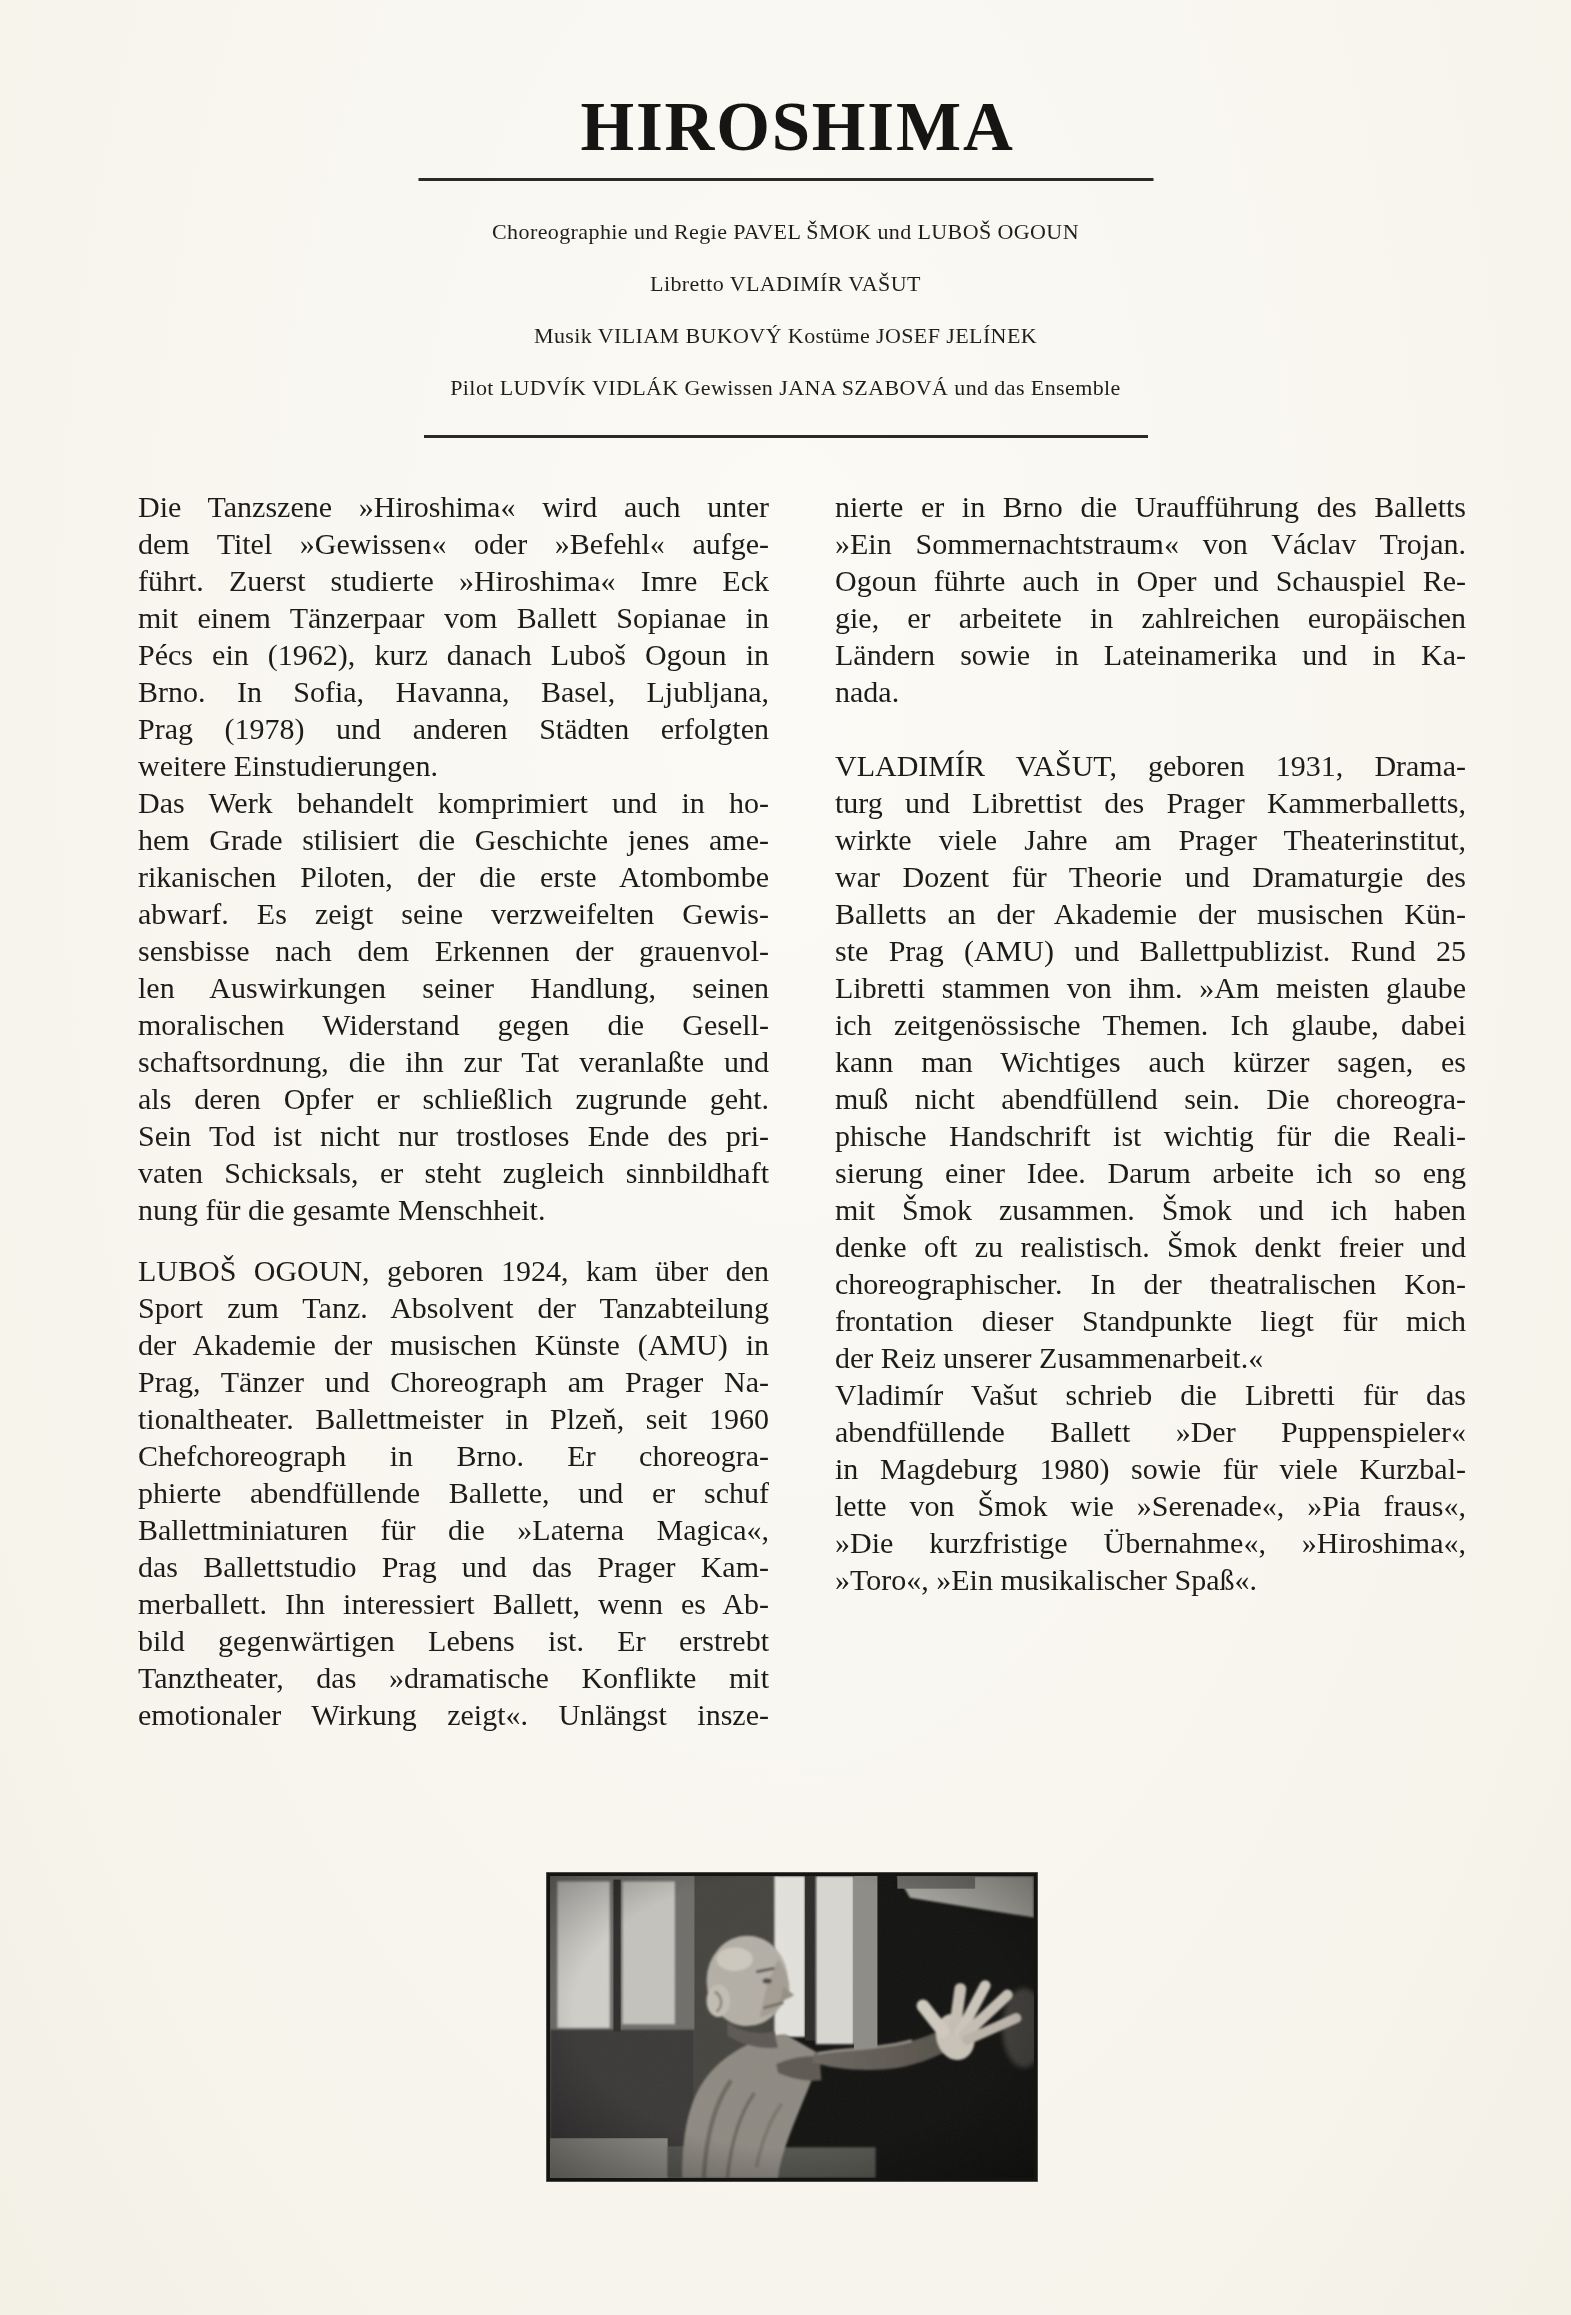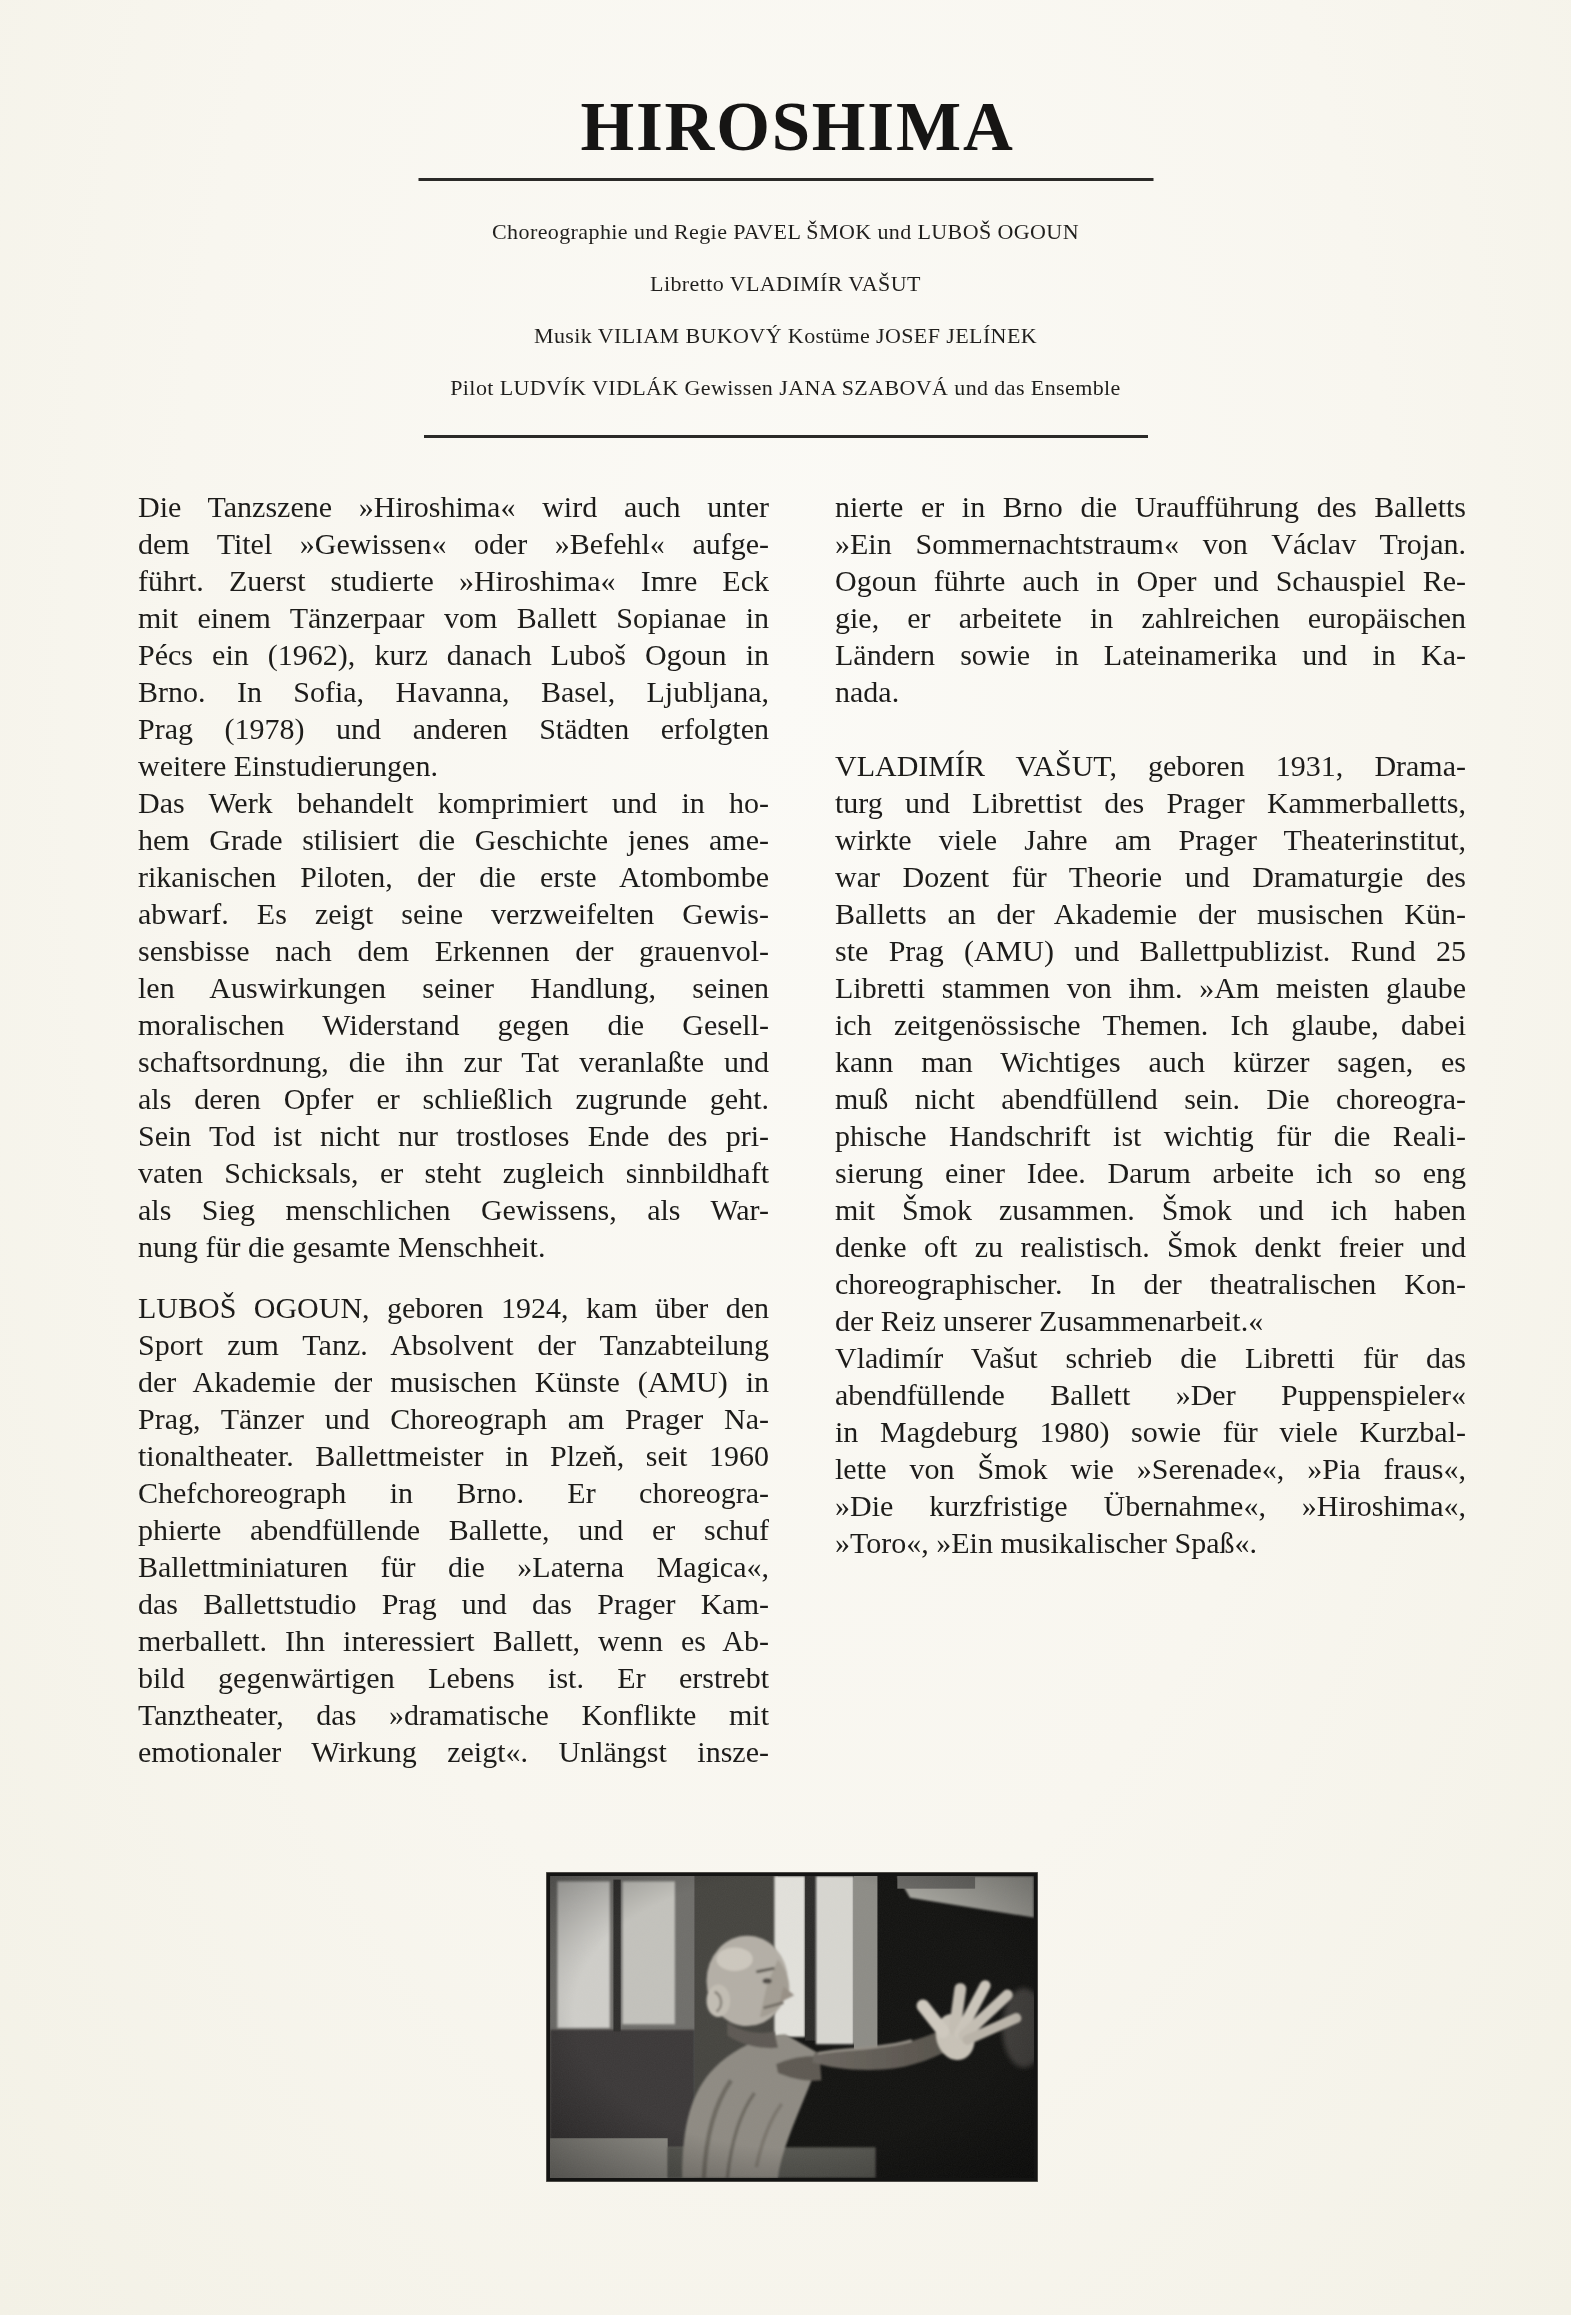--- a/index.html
+++ b/index.html
@@ -81,21 +81,20 @@
         <div class="line">hem Grade stilisiert die Geschichte jenes ame-</div>
         <div class="line">rikanischen Piloten, der die erste Atombombe</div>
         <div class="line">abwarf. Es zeigt seine verzweifelten Gewis-</div>
         <div class="line">sensbisse nach dem Erkennen der grauenvol-</div>
         <div class="line">len Auswirkungen seiner Handlung, seinen</div>
         <div class="line">moralischen Widerstand gegen die Gesell-</div>
         <div class="line">schaftsordnung, die ihn zur Tat veranlaßte und</div>
         <div class="line">als deren Opfer er schließlich zugrunde geht.</div>
         <div class="line">Sein Tod ist nicht nur trostloses Ende des pri-</div>
         <div class="line">vaten Schicksals, er steht zugleich sinnbildhaft</div>
-        <div class="line">als Sieg menschlichen Gewissens, als War-</div>
         <div class="line last">nung für die gesamte Menschheit.</div>
       </div>
     <div class="para gap-sm">
         <div class="line">LUBOŠ OGOUN, geboren 1924, kam über den</div>
         <div class="line">Sport zum Tanz. Absolvent der Tanzabteilung</div>
         <div class="line">der Akademie der musischen Künste (AMU) in</div>
         <div class="line">Prag, Tänzer und Choreograph am Prager Na-</div>
         <div class="line">tionaltheater. Ballettmeister in Plzeň, seit 1960</div>
         <div class="line">Chefchoreograph in Brno. Er choreogra-</div>
         <div class="line">phierte abendfüllende Ballette, und er schuf</div>
@@ -126,20 +125,21 @@
         <div class="line">ste Prag (AMU) und Ballettpublizist. Rund 25</div>
         <div class="line">Libretti stammen von ihm. »Am meisten glaube</div>
         <div class="line">ich zeitgenössische Themen. Ich glaube, dabei</div>
         <div class="line">kann man Wichtiges auch kürzer sagen, es</div>
         <div class="line">muß nicht abendfüllend sein. Die choreogra-</div>
         <div class="line">phische Handschrift ist wichtig für die Reali-</div>
         <div class="line">sierung einer Idee. Darum arbeite ich so eng</div>
         <div class="line">mit Šmok zusammen. Šmok und ich haben</div>
         <div class="line">denke oft zu realistisch. Šmok denkt freier und</div>
         <div class="line">choreographischer. In der theatralischen Kon-</div>
+        <div class="line">frontation dieser Standpunkte liegt für mich</div>
         <div class="line last">der Reiz unserer Zusammenarbeit.«</div>
       </div>
     <div class="para">
         <div class="line">Vladimír Vašut schrieb die Libretti für das</div>
         <div class="line">abendfüllende Ballett »Der Puppenspieler«</div>
         <div class="line">in Magdeburg 1980) sowie für viele Kurzbal-</div>
         <div class="line">lette von Šmok wie »Serenade«, »Pia fraus«,</div>
         <div class="line">»Die kurzfristige Übernahme«, »Hiroshima«,</div>
         <div class="line last">»Toro«, »Ein musikalischer Spaß«.</div>
       </div>

